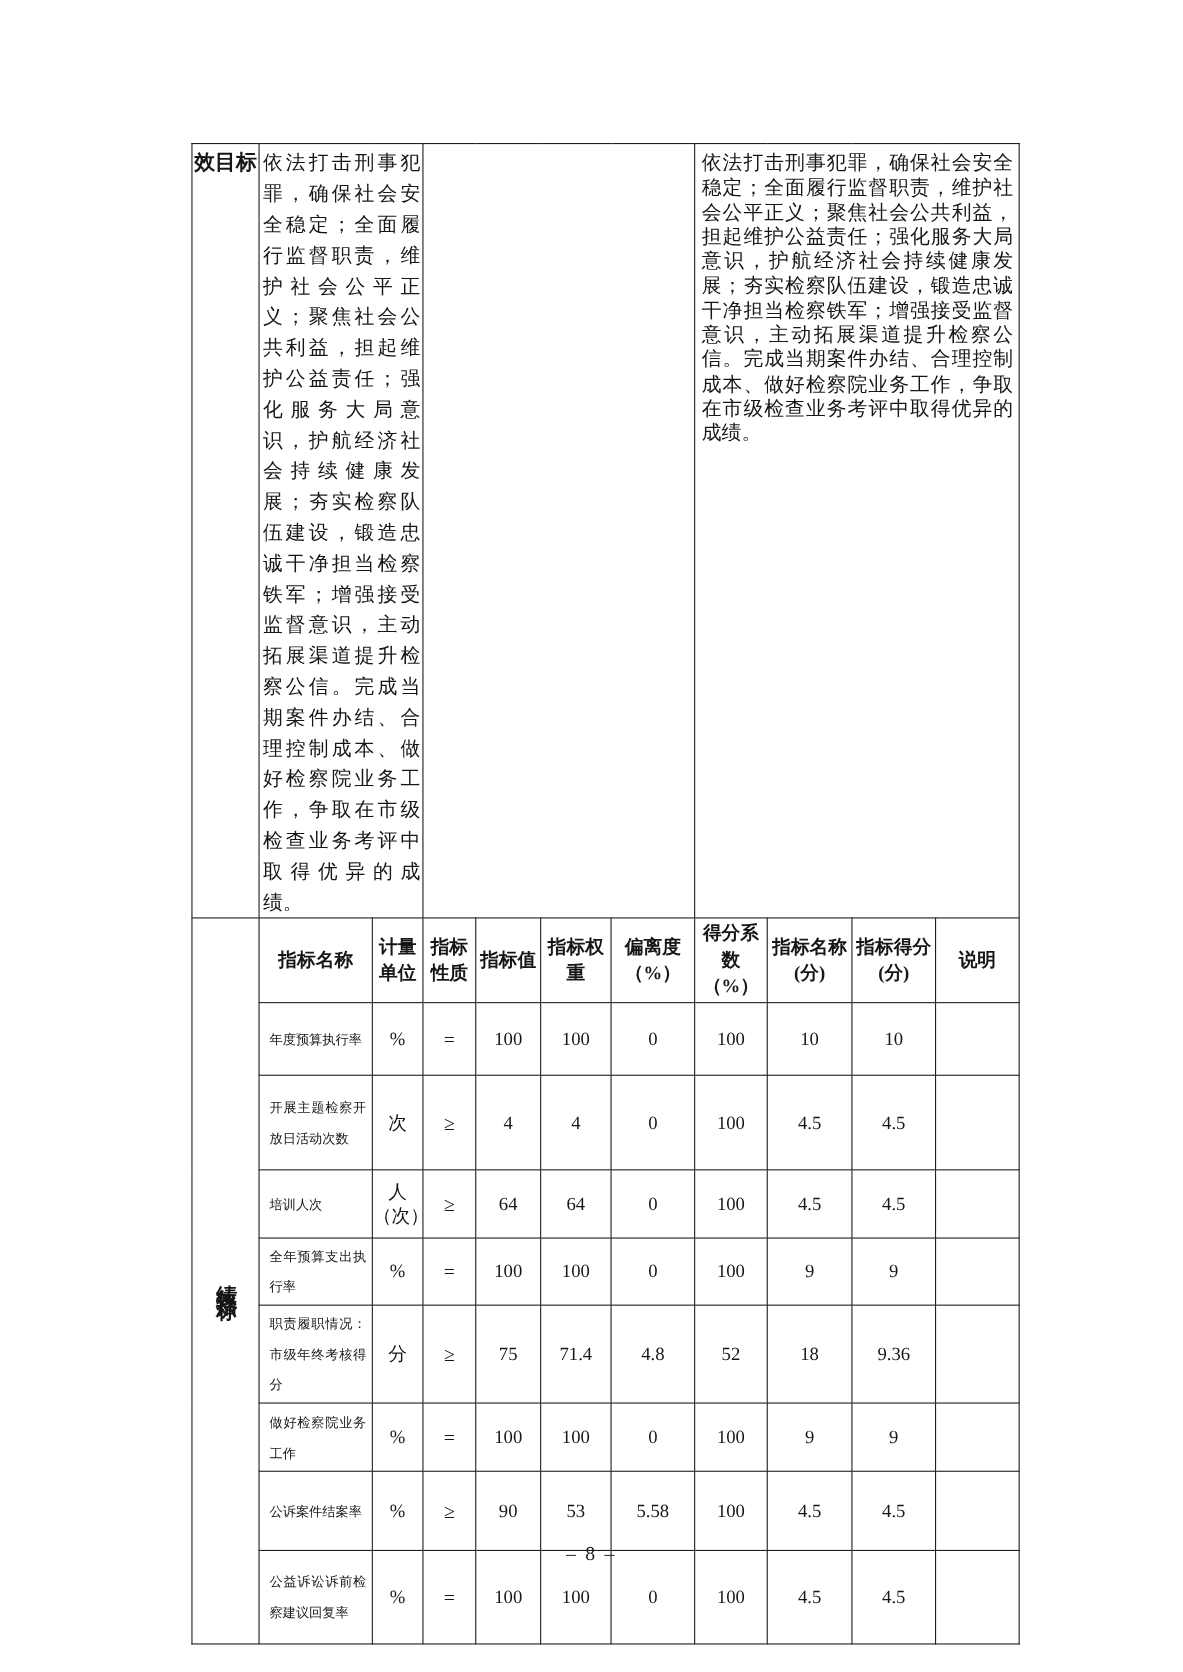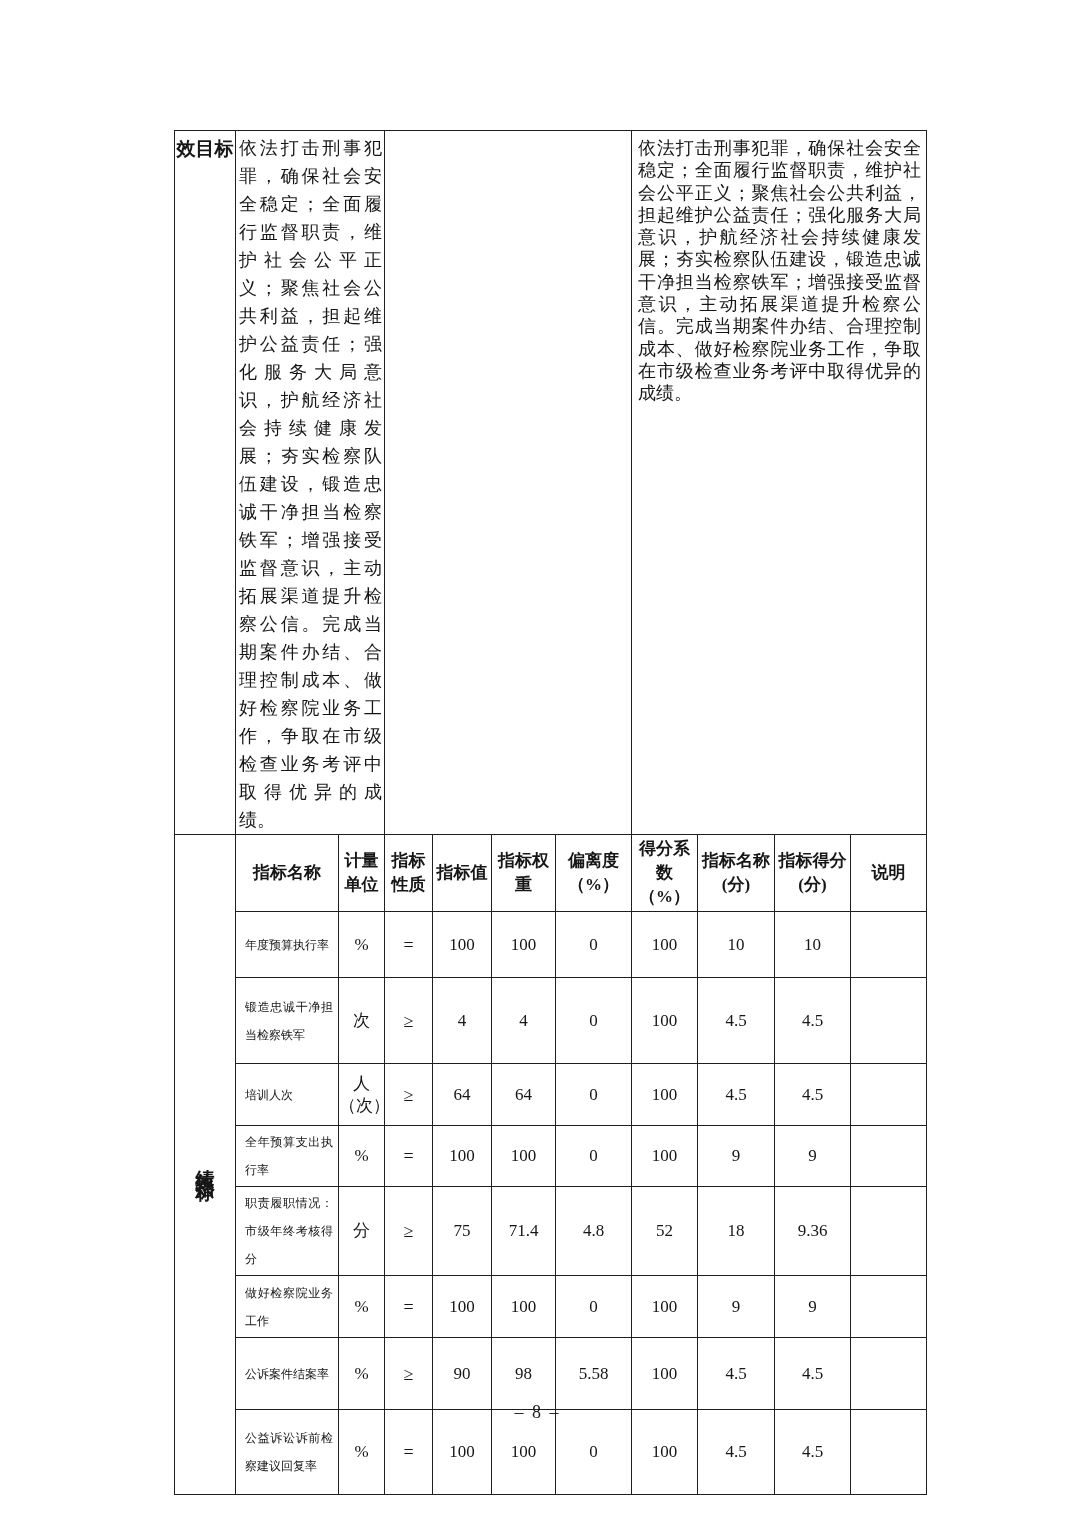--- a/index.html
+++ b/index.html
@@ -108,21 +108,21 @@
       <td class="ival">100</td>
       <td class="ival">100</td>
       <td class="ival">0</td>
       <td class="ival">100</td>
       <td class="ival">10</td>
       <td class="ival">10</td>
       <td class="ival"></td>
     </tr>
 
     <tr style="height:86px">
-      <td class="iname">锻造忠诚干净担当检察铁军</td>
+      <td class="iname">开展主题检察开放日活动次数</td>
       <td class="ival">次</td>
       <td class="ival inat">≥</td>
       <td class="ival">4</td>
       <td class="ival">4</td>
       <td class="ival">0</td>
       <td class="ival">100</td>
       <td class="ival">4.5</td>
       <td class="ival">4.5</td>
       <td class="ival"></td>
     </tr>
@@ -177,21 +177,21 @@
       <td class="ival">9</td>
       <td class="ival">9</td>
       <td class="ival"></td>
     </tr>
 
     <tr style="height:72px">
       <td class="iname">公诉案件结案率</td>
       <td class="ival">%</td>
       <td class="ival inat">≥</td>
       <td class="ival">90</td>
-      <td class="ival">98</td>
+      <td class="ival">53</td>
       <td class="ival">5.58</td>
       <td class="ival">100</td>
       <td class="ival">4.5</td>
       <td class="ival">4.5</td>
       <td class="ival"></td>
     </tr>
 
     <tr style="height:85px">
       <td class="iname">公益诉讼诉前检察建议回复率</td>
       <td class="ival">%</td>

